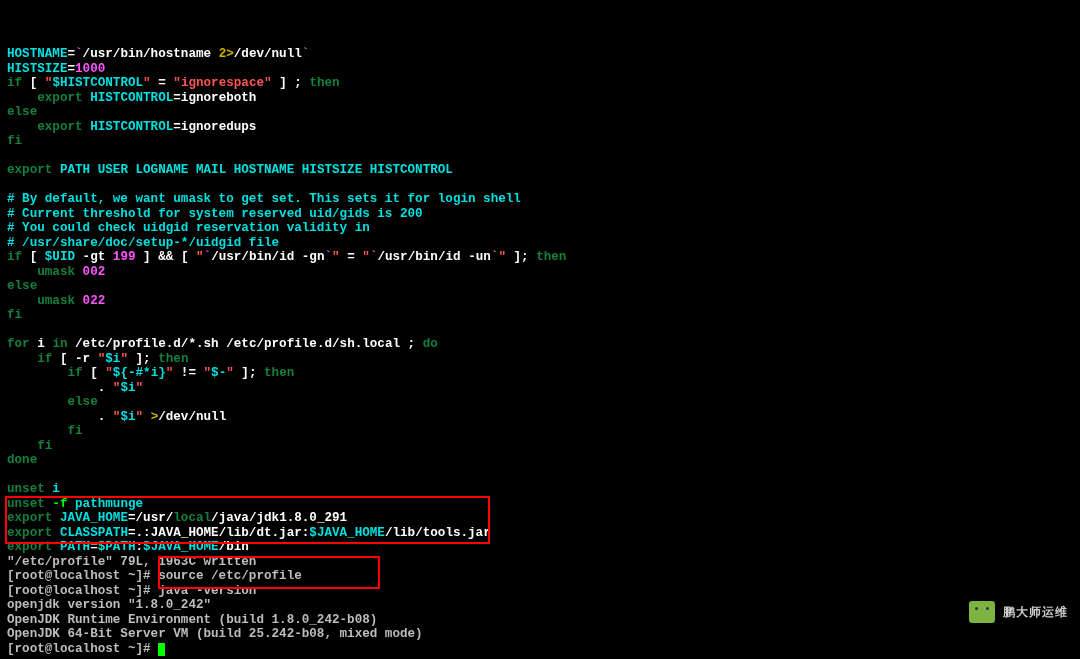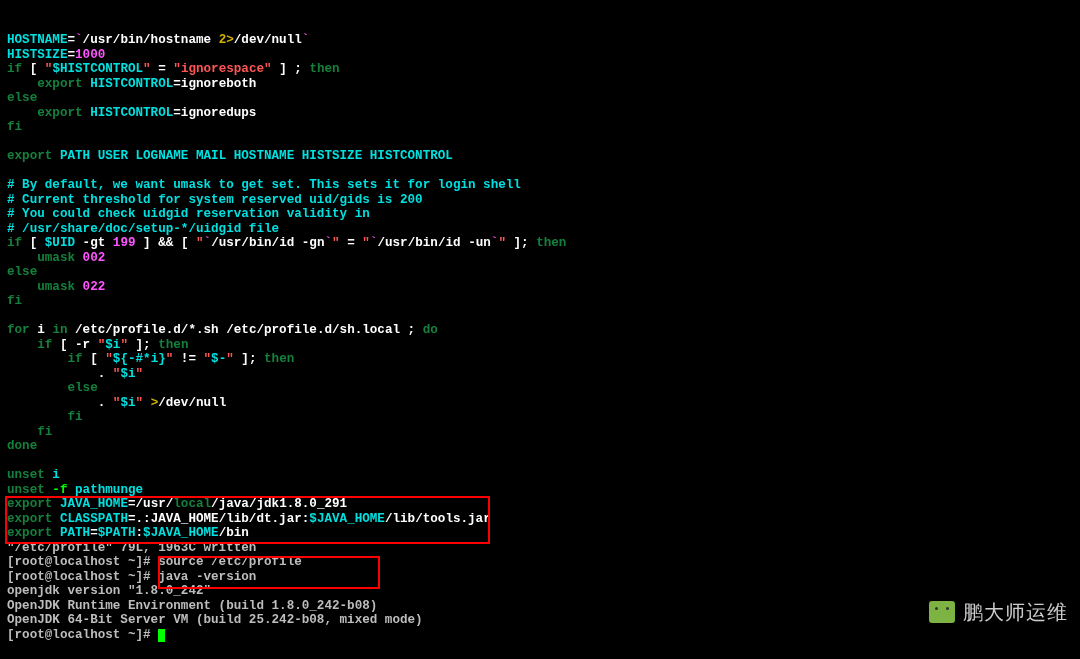--- a/index.html
+++ b/index.html
@@ -9,21 +9,21 @@
     width: 1080px;
     height: 659px;
     overflow: hidden;
   }
   .terminal {
     font-family: "Consolas", "Courier New", monospace;
     font-size: 12.6px;
     line-height: 14.5px;
     font-weight: bold;
     white-space: pre;
-    padding: 4px 7px;
+    padding: 18px 7px;
     color: #ccc;
     position: relative;
     height: 100%;
     box-sizing: border-box;
   }
   .line { display: block; }
   .hl-box {
     border: 2px solid #ff0000;
     position: absolute;
     pointer-events: none;
@@ -64,21 +64,21 @@
   .watermark .logo::before, .watermark .logo::after {
     content: "";
     position: absolute;
     width: 3px; height: 3px;
     border-radius: 50%;
     background: #333;
     top: 6px;
   }
   .watermark .logo::before { left: 6px; }
   .watermark .logo::after  { right: 6px; }
-  .watermark .txt { font-size: 20px; font-weight: 400; letter-spacing: 1px; }
+  .watermark .txt { font-size: 12px; font-weight: 700; letter-spacing: 1px; }
 </style>
 </head>
 <body>
 
 <div class="terminal">
   <div id="lines-container"><div class="line"><span class="c-cyan">HOSTNAME</span><span class="c-white">=</span><span class="c-magenta">`</span><span class="c-white">/usr/bin/hostname </span><span class="c-yellow">2&gt;</span><span class="c-white">/dev/null</span><span class="c-magenta">`</span></div><div class="line"><span class="c-cyan">HISTSIZE</span><span class="c-white">=</span><span class="c-magenta">1000</span></div><div class="line"><span class="c-yellowbr">if</span><span class="c-white"> [ </span><span class="c-red">"</span><span class="c-cyan">$HISTCONTROL</span><span class="c-red">"</span><span class="c-white"> = </span><span class="c-red">"ignorespace"</span><span class="c-white"> ] ; </span><span class="c-yellowbr">then</span></div><div class="line"><span class="c-white">    </span><span class="c-yellowbr">export</span><span class="c-white"> </span><span class="c-cyan">HISTCONTROL</span><span class="c-white">=ignoreboth</span></div><div class="line"><span class="c-yellowbr">else</span></div><div class="line"><span class="c-white">    </span><span class="c-yellowbr">export</span><span class="c-white"> </span><span class="c-cyan">HISTCONTROL</span><span class="c-white">=ignoredups</span></div><div class="line"><span class="c-yellowbr">fi</span></div><div class="line"><span class="c-white"> </span></div><div class="line"><span class="c-yellowbr">export</span><span class="c-white"> </span><span class="c-cyan">PATH USER LOGNAME MAIL HOSTNAME HISTSIZE HISTCONTROL</span></div><div class="line"><span class="c-white"> </span></div><div class="line"><span class="c-cyan"># By default, we want umask to get set. This sets it for login shell</span></div><div class="line"><span class="c-cyan"># Current threshold for system reserved uid/gids is 200</span></div><div class="line"><span class="c-cyan"># You could check uidgid reservation validity in</span></div><div class="line"><span class="c-cyan"># /usr/share/doc/setup-*/uidgid file</span></div><div class="line"><span class="c-yellowbr">if</span><span class="c-white"> [ </span><span class="c-cyan">$UID</span><span class="c-white"> -gt </span><span class="c-magenta">199</span><span class="c-white"> ] &amp;&amp; [ </span><span class="c-red">"</span><span class="c-magenta">`</span><span class="c-white">/usr/bin/id -gn</span><span class="c-magenta">`</span><span class="c-red">"</span><span class="c-white"> = </span><span class="c-red">"</span><span class="c-magenta">`</span><span class="c-white">/usr/bin/id -un</span><span class="c-magenta">`</span><span class="c-red">"</span><span class="c-white"> ]; </span><span class="c-yellowbr">then</span></div><div class="line"><span class="c-white">    </span><span class="c-yellowbr">umask</span><span class="c-white"> </span><span class="c-magenta">002</span></div><div class="line"><span class="c-yellowbr">else</span></div><div class="line"><span class="c-white">    </span><span class="c-yellowbr">umask</span><span class="c-white"> </span><span class="c-magenta">022</span></div><div class="line"><span class="c-yellowbr">fi</span></div><div class="line"><span class="c-white"> </span></div><div class="line"><span class="c-yellowbr">for</span><span class="c-white"> i </span><span class="c-yellowbr">in</span><span class="c-white"> /etc/profile.d/*.sh /etc/profile.d/sh.local ; </span><span class="c-yellowbr">do</span></div><div class="line"><span class="c-white">    </span><span class="c-yellowbr">if</span><span class="c-white"> [ -r </span><span class="c-red">"</span><span class="c-cyan">$i</span><span class="c-red">"</span><span class="c-white"> ]; </span><span class="c-yellowbr">then</span></div><div class="line"><span class="c-white">        </span><span class="c-yellowbr">if</span><span class="c-white"> [ </span><span class="c-red">"</span><span class="c-cyan">${-#*i}</span><span class="c-red">"</span><span class="c-white"> != </span><span class="c-red">"</span><span class="c-cyan">$-</span><span class="c-red">"</span><span class="c-white"> ]; </span><span class="c-yellowbr">then</span></div><div class="line"><span class="c-white">            . </span><span class="c-red">"</span><span class="c-cyan">$i</span><span class="c-red">"</span></div><div class="line"><span class="c-white">        </span><span class="c-yellowbr">else</span></div><div class="line"><span class="c-white">            . </span><span class="c-red">"</span><span class="c-cyan">$i</span><span class="c-red">"</span><span class="c-white"> </span><span class="c-yellow">&gt;</span><span class="c-white">/dev/null</span></div><div class="line"><span class="c-white">        </span><span class="c-yellowbr">fi</span></div><div class="line"><span class="c-white">    </span><span class="c-yellowbr">fi</span></div><div class="line"><span class="c-yellowbr">done</span></div><div class="line"><span class="c-white"> </span></div><div class="line"><span class="c-yellowbr">unset</span><span class="c-white"> </span><span class="c-cyan">i</span></div><div class="line"><span class="c-yellowbr">unset</span><span class="c-white"> </span><span class="c-green">-f</span><span class="c-white"> </span><span class="c-cyan">pathmunge</span></div><div class="line"><span class="c-yellowbr">export</span><span class="c-white"> </span><span class="c-cyan">JAVA_HOME</span><span class="c-white">=/usr/</span><span class="c-yellowbr">local</span><span class="c-white">/java/jdk1.8.0_291</span></div><div class="line"><span class="c-yellowbr">export</span><span class="c-white"> </span><span class="c-cyan">CLASSPATH</span><span class="c-white">=.:JAVA_HOME/lib/dt.jar:</span><span class="c-cyan">$JAVA_HOME</span><span class="c-white">/lib/tools.jar</span></div><div class="line"><span class="c-yellowbr">export</span><span class="c-white"> </span><span class="c-cyan">PATH</span><span class="c-white">=</span><span class="c-cyan">$PATH</span><span class="c-white">:</span><span class="c-cyan">$JAVA_HOME</span><span class="c-white">/bin</span></div><div class="line"><span class="c-gray">"/etc/profile" 79L, 1963C written</span></div><div class="line"><span class="c-gray">[root@localhost ~]# source /etc/profile</span></div><div class="line"><span class="c-gray">[root@localhost ~]# java -version</span></div><div class="line"><span class="c-gray">openjdk version "1.8.0_242"</span></div><div class="line"><span class="c-gray">OpenJDK Runtime Environment (build 1.8.0_242-b08)</span></div><div class="line"><span class="c-gray">OpenJDK 64-Bit Server VM (build 25.242-b08, mixed mode)</span></div><div class="line"><span class="c-gray">[root@localhost ~]# </span><span class="cursor"></span></div></div>
   <div id="highlights-container"><div class="hl-box" style="top: 496px; left: 5px; width: 485px; height: 48px;"></div><div class="hl-box" style="top: 556px; left: 158px; width: 222px; height: 33px;"></div></div>
   <div class="watermark">
     <div class="logo"></div>
     <div class="txt">鹏大师运维</div>

